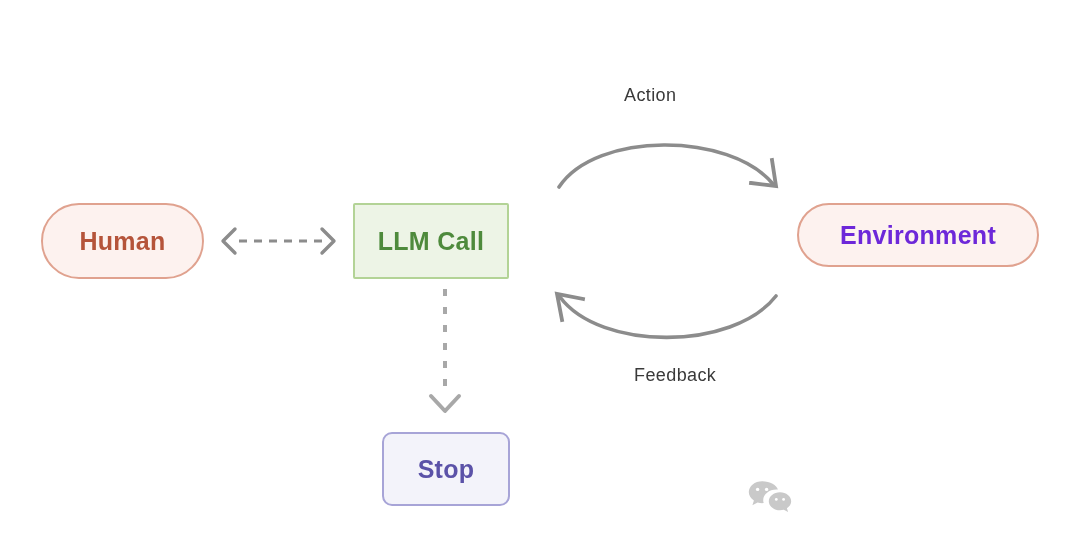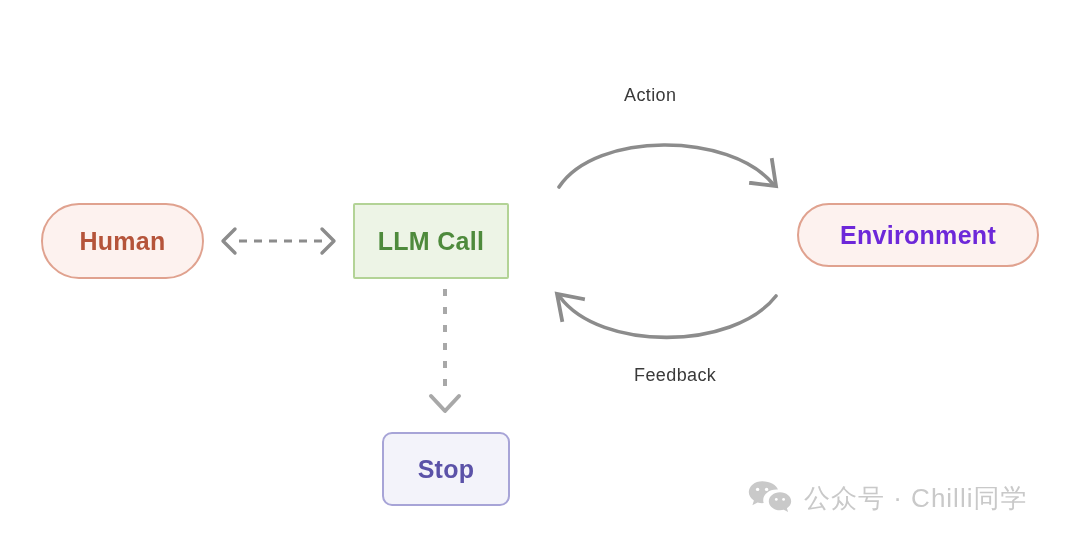--- a/index.html
+++ b/index.html
@@ -174,14 +174,13 @@
   <svg id="wechat-icon" viewBox="0 0 44 36" xmlns="http://www.w3.org/2000/svg">
 
     <path d="M14.2 1.2C6.8 1.2 0.8 6.1 0.8 12.1c0 3.4 2 6.5 5.1 8.5l-1.5 4.6 5.2-2.7c1.5 0.4 3.1 0.7 4.6 0.7 0.5 0 1 0 1.5-0.1 -0.3-0.9-0.5-1.9-0.5-2.9 0-5.9 5.9-10.7 13.2-10.7 0.5 0 1 0 1.5 0.1C28.7 5.1 22.2 1.2 14.2 1.2z" fill="#c9c9c9"></path>
     <circle cx="9.6" cy="9.4" r="1.7" fill="#ffffff"></circle>
     <circle cx="18.6" cy="9.4" r="1.7" fill="#ffffff"></circle>
 
     <path d="M43.2 21.3c0-5-5-9-11.2-9s-11.2 4-11.2 9c0 5 5 9 11.2 9 1.3 0 2.6-0.2 3.8-0.5l4.3 2.3 -1.2-3.8C41.5 26.6 43.2 24.1 43.2 21.3z" fill="#c9c9c9"></path>
     <circle cx="28.3" cy="19.4" r="1.4" fill="#ffffff"></circle>
     <circle cx="35.6" cy="19.4" r="1.4" fill="#ffffff"></circle>
   </svg>
-  <span>公众号 · Chilli同学</span>
 </div>
 
 </body></html>

